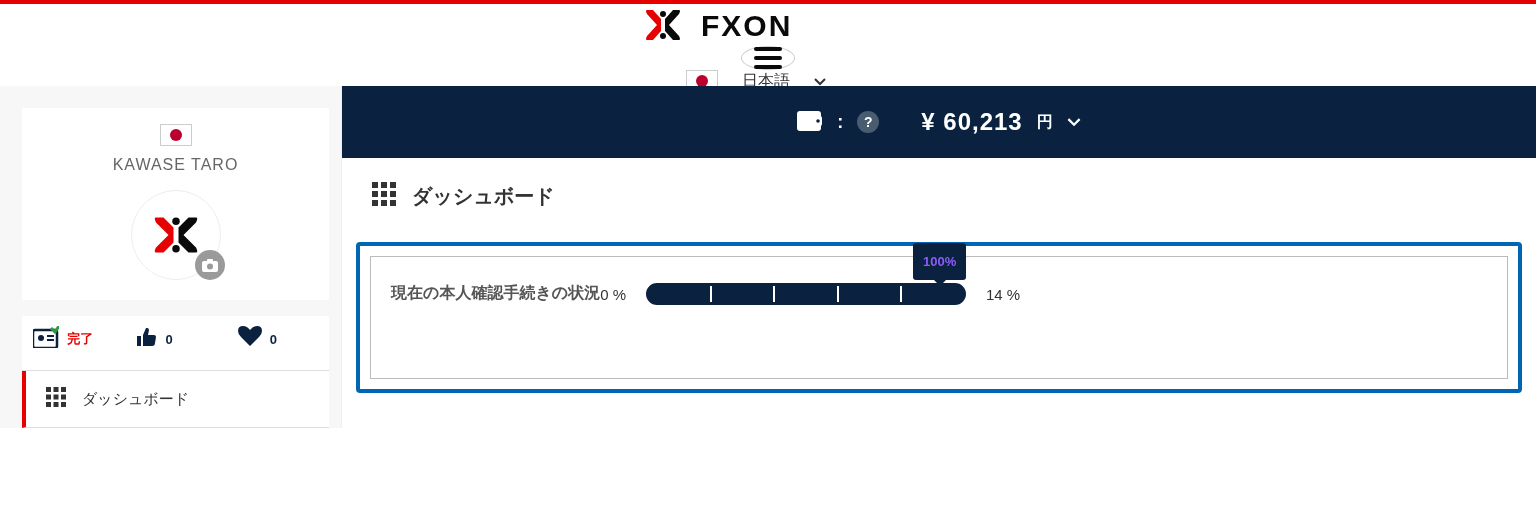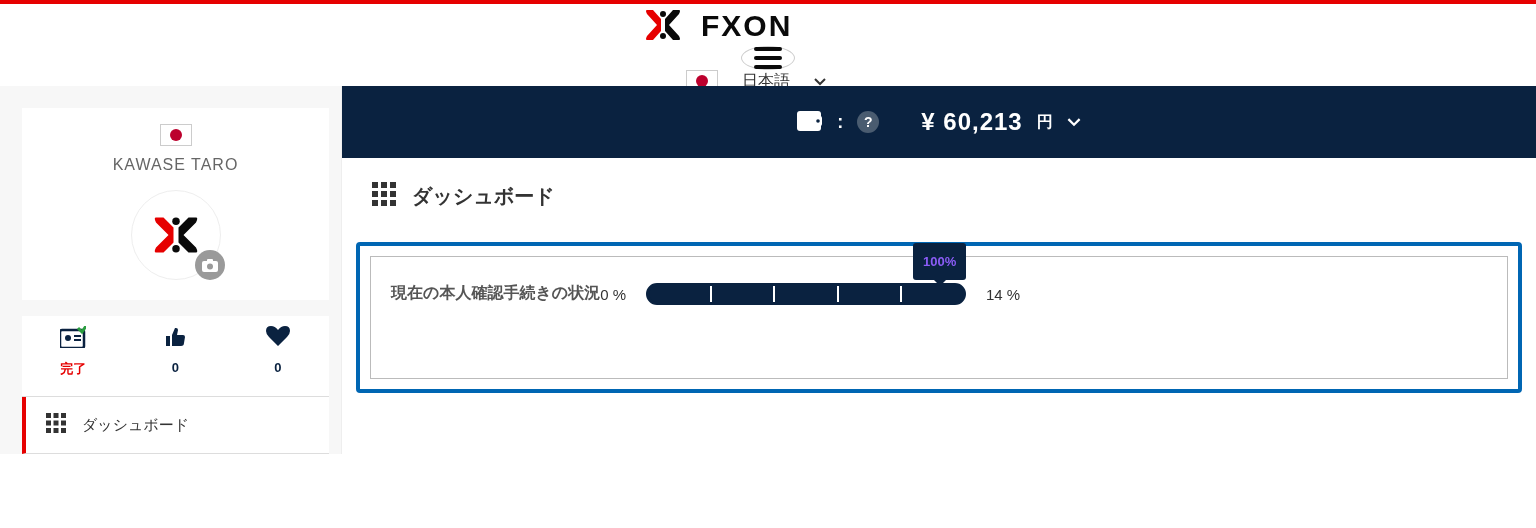--- a/index.html
+++ b/index.html
@@ -147,21 +147,21 @@
     .stats-row {
       display: flex;
       justify-content: space-around;
       margin: 16px 12px 0 22px;
       background: #fff;
       padding: 10px 0 18px 0;
       border-bottom: 1px solid #ddd;
     }
     .stat {
       display: flex;
-      flex-direction: column;
+      flex-direction: row;
       align-items: center;
       gap: 8px;
       min-width: 80px;
     }
     .stat-icon { color: #0a2240; }
     .stat-label { font-size: 13px; font-weight: bold; }
     .stat-label.red { color: #e60000; }
     .stat-label.navy { color: #0a2240; }
     .nav-item {
       margin: 0 12px 0 22px;

